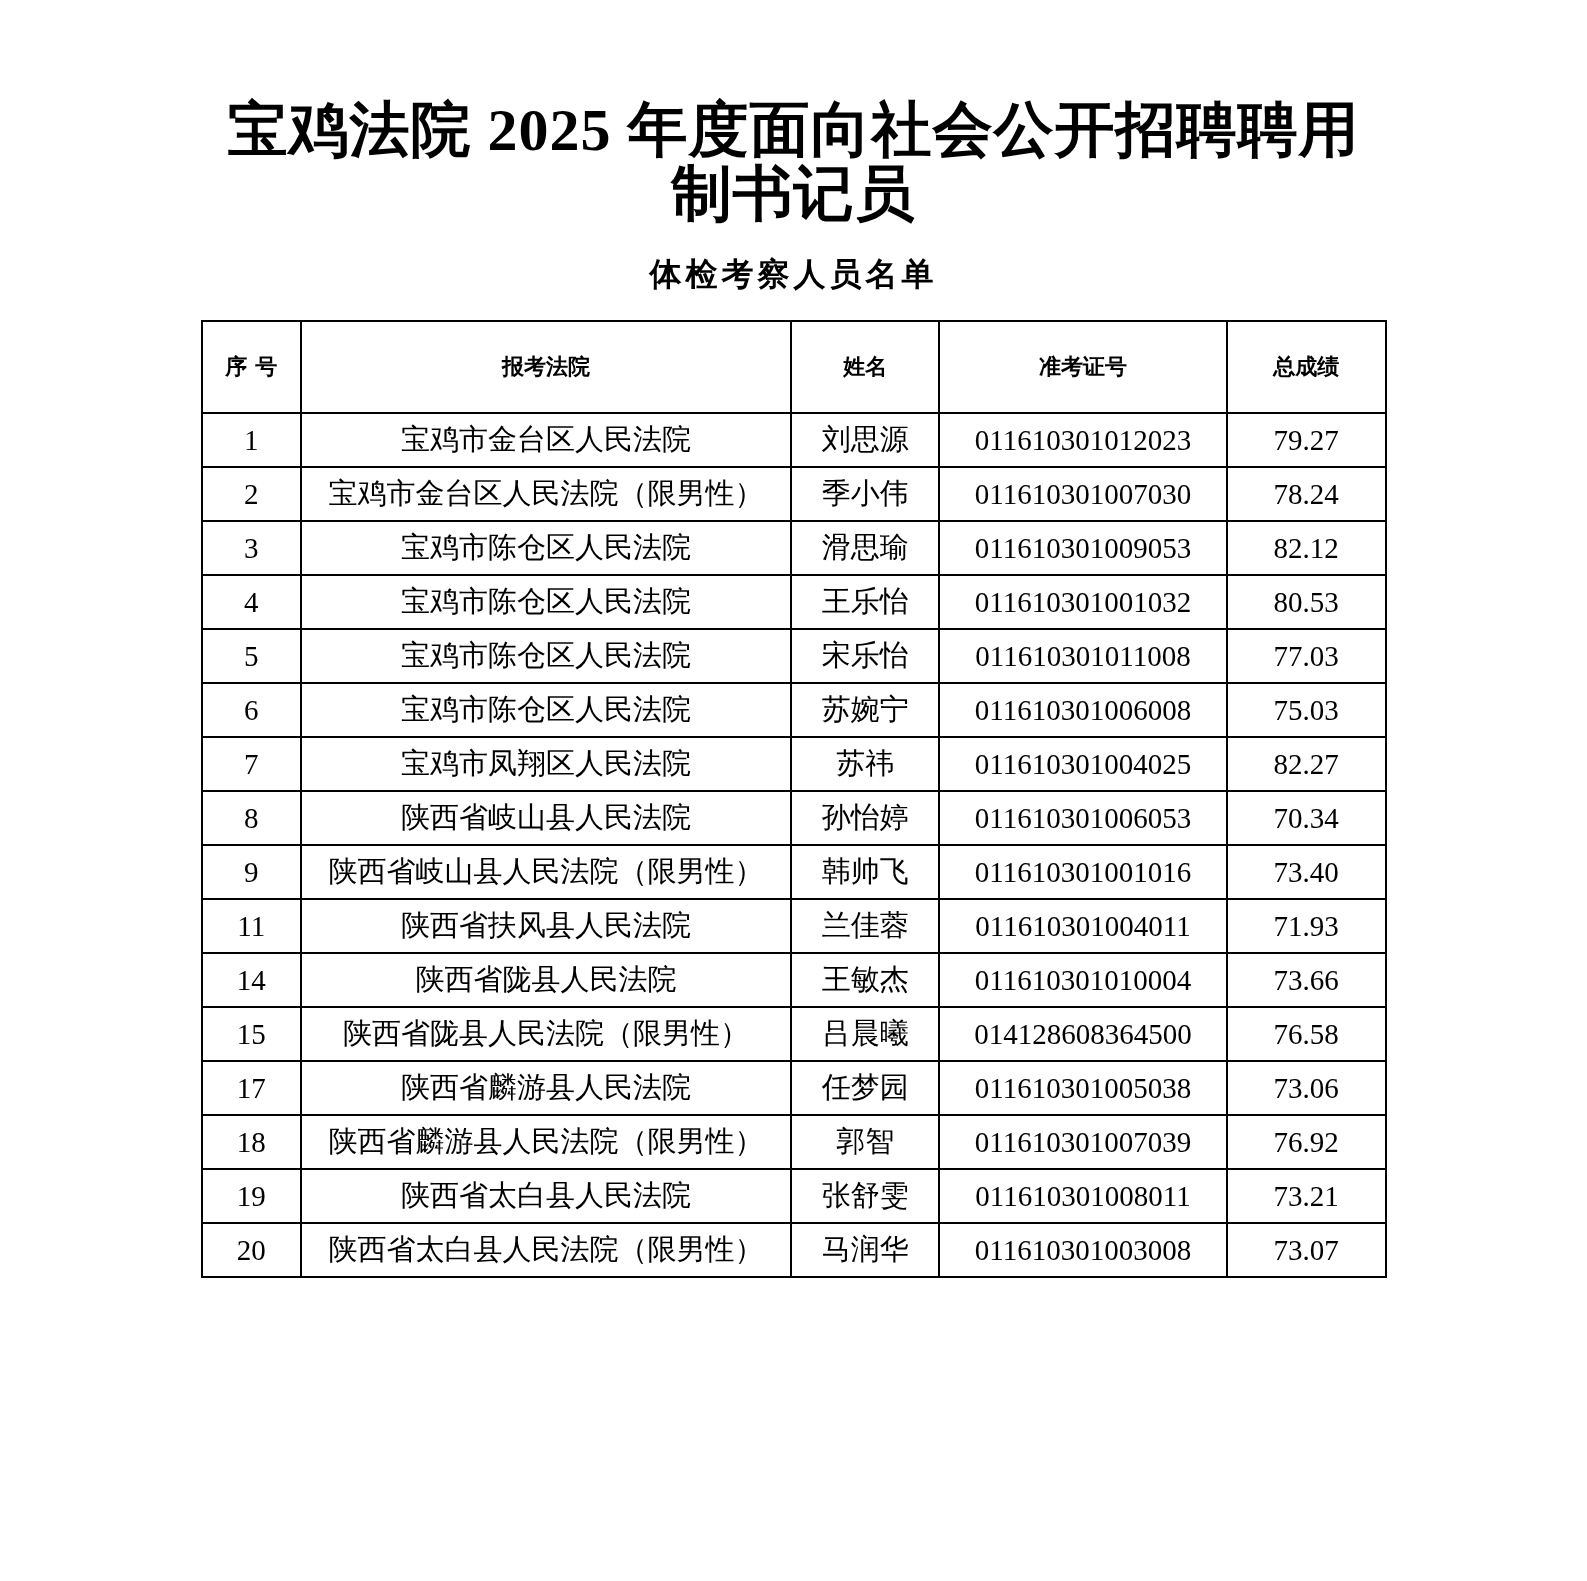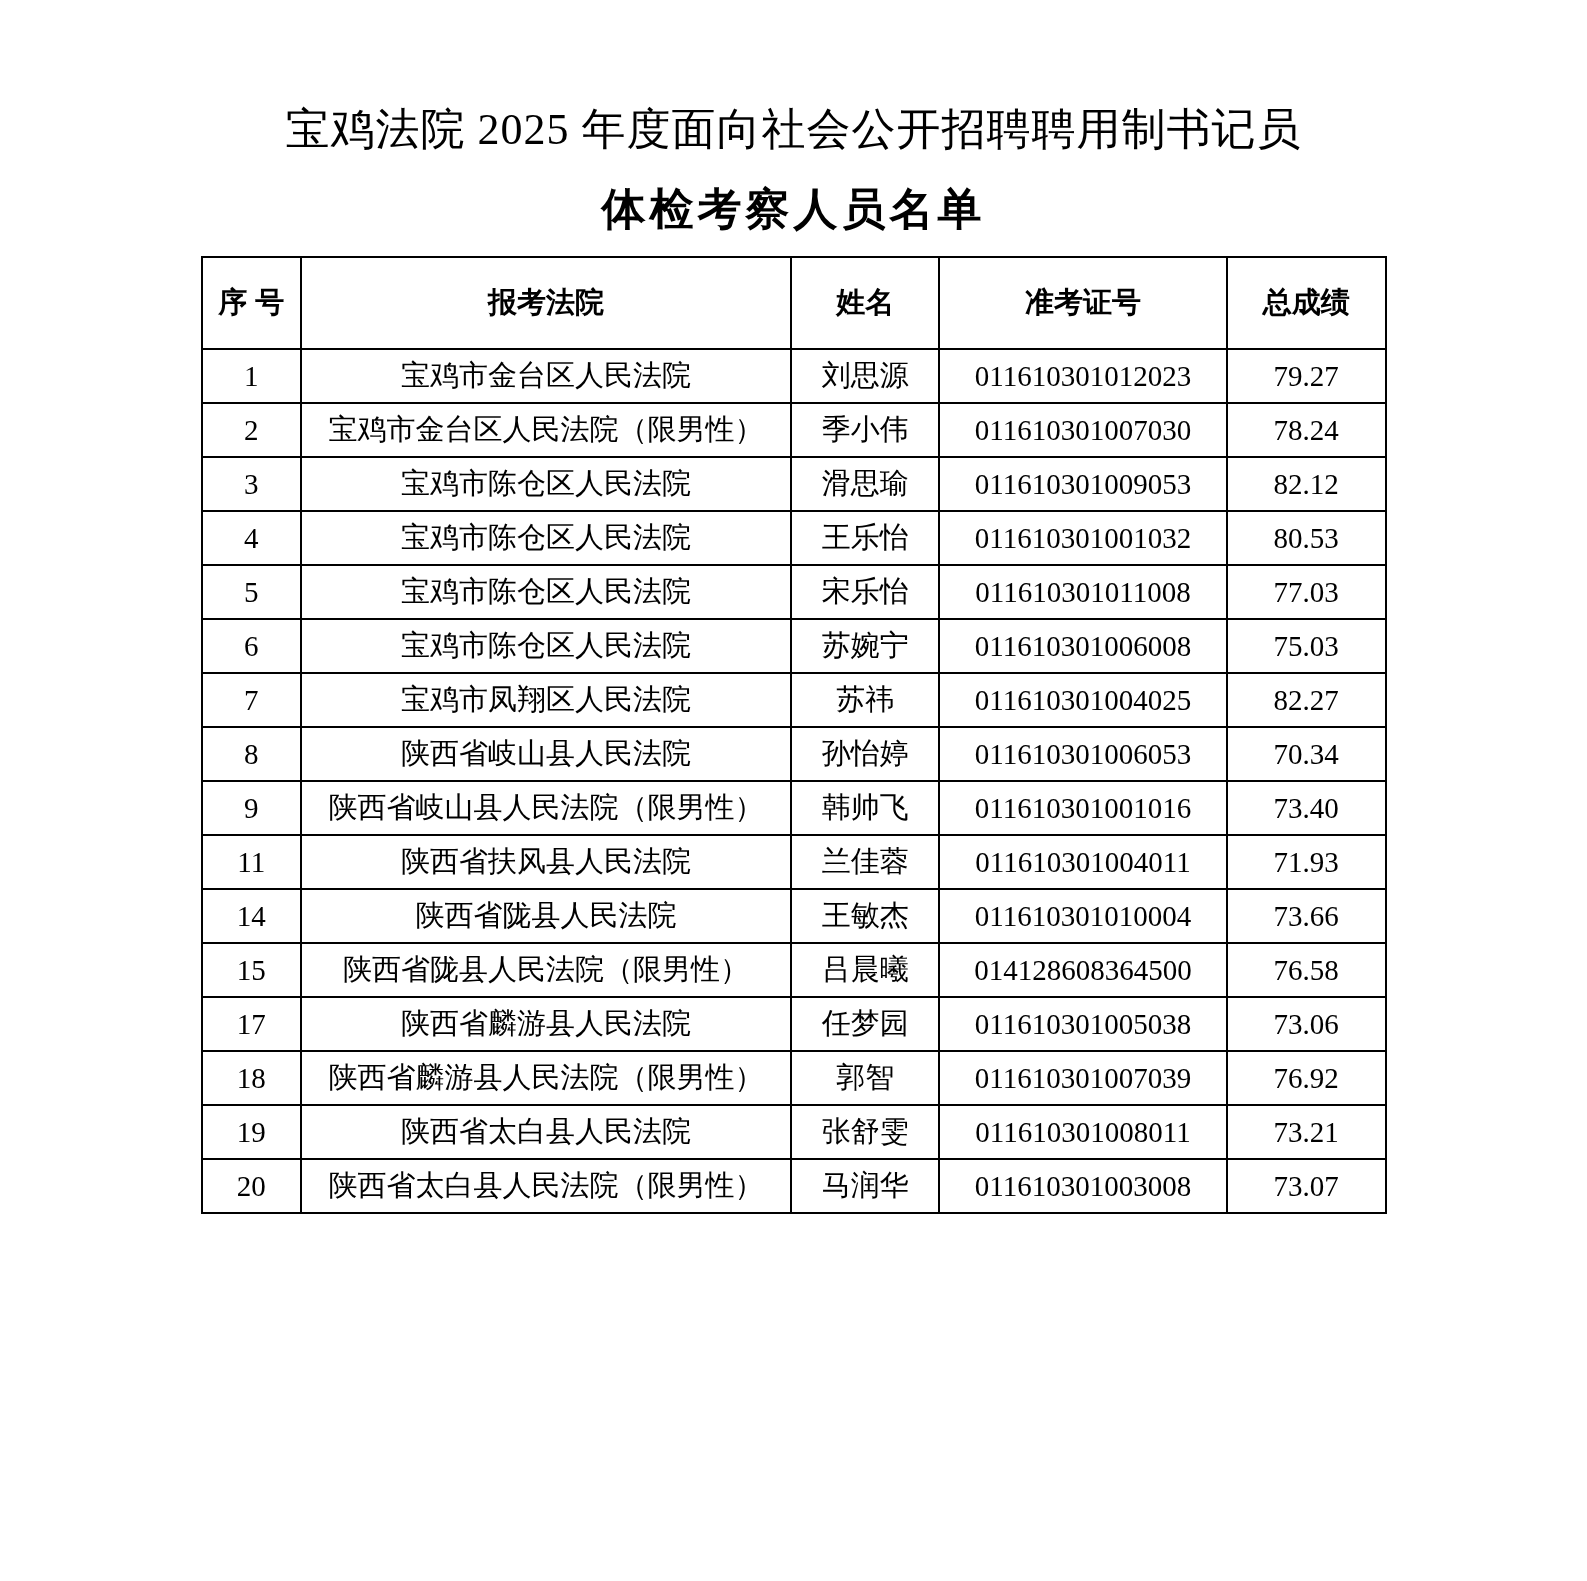--- a/index.html
+++ b/index.html
@@ -15,29 +15,29 @@
     box-sizing: border-box;
   }
   .page {
     width: 1186px;
     margin: 0 auto;
     padding-top: 98px;
     box-sizing: border-box;
   }
   .doc-title {
     text-align: center;
-    font-size: 44px;
-    font-weight: normal;
+    font-size: 60px;
+    font-weight: bold;
     line-height: 64px;
     letter-spacing: 1px;
     margin: 0;
   }
   .doc-subtitle {
     text-align: center;
-    font-size: 44px;
+    font-size: 32px;
     font-weight: bold;
     line-height: 64px;
     letter-spacing: 4px;
     margin: 16px 0 0 0;
   }
   table.roster {
     width: 100%;
     border-collapse: collapse;
     table-layout: fixed;
     margin-top: 14px;
@@ -46,21 +46,21 @@
   table.roster td {
     border: 2px solid #000000;
     text-align: center;
     vertical-align: middle;
     padding: 0 4px;
     overflow: hidden;
     white-space: nowrap;
   }
   table.roster th {
     height: 90px;
-    font-size: 29px;
+    font-size: 22px;
     font-weight: bold;
   }
   table.roster th.th-index {
     letter-spacing: 8px;
     padding-left: 12px; 
   }
   table.roster td {
     height: 52px;
     font-size: 29px;
     font-weight: normal;

